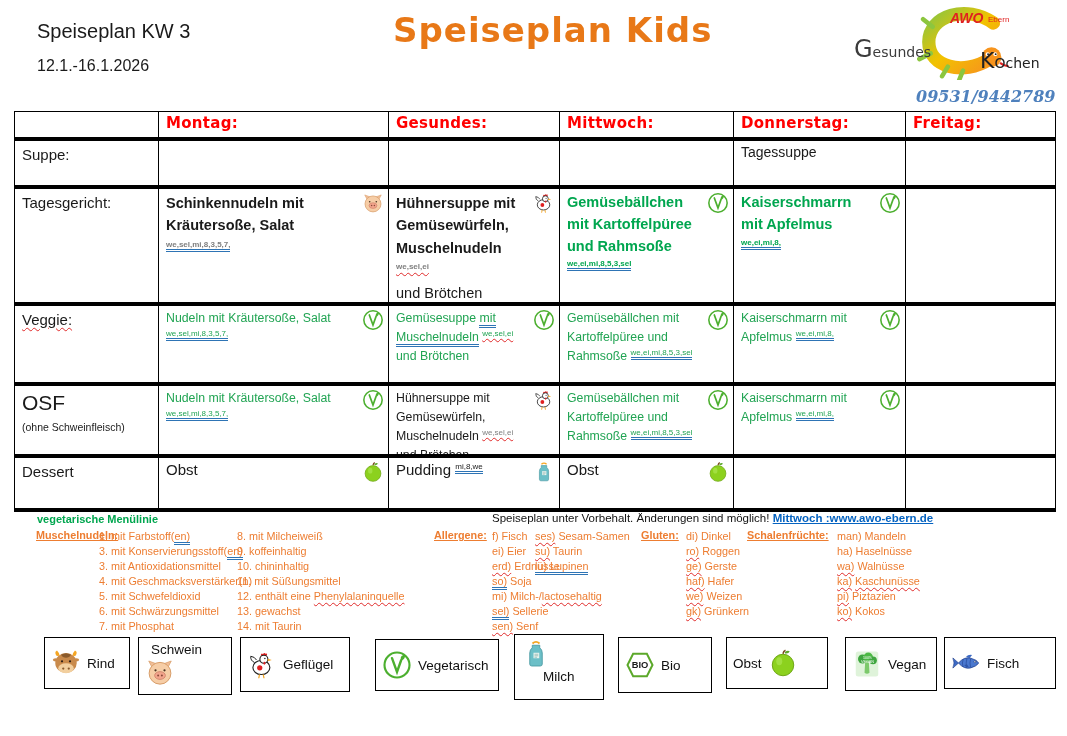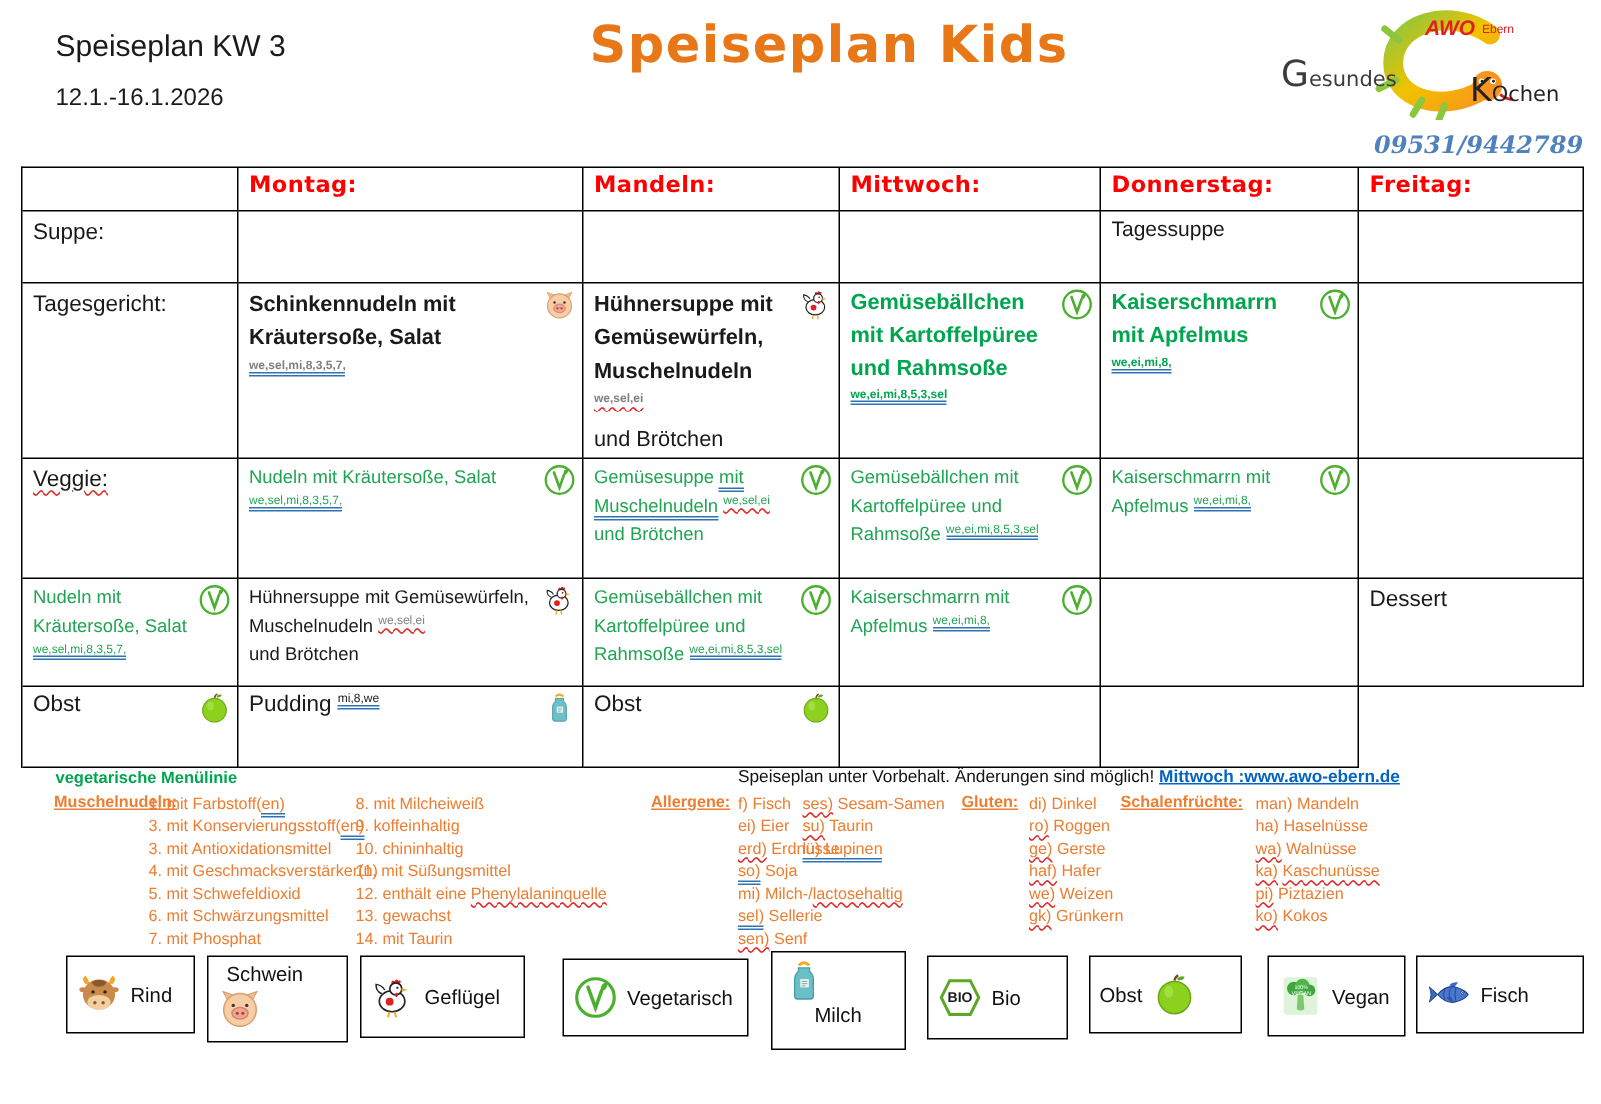--- a/index.html
+++ b/index.html
@@ -24,21 +24,21 @@
             font-style:italic;color:#E02020;}
   .logo-ebern{position:absolute;left:136px;top:11px;font-size:8px;color:#E02020;}
   .phone{position:absolute;left:916px;top:87px;font-size:16px;font-weight:bold;
          font-style:italic;color:#4F81BD;font-family:"DejaVu Serif",serif;}
 
   
   .menu-table{position:absolute;left:14px;top:111px;display:grid;
               grid-template-columns:144px 230px 171px 174px 172px 150px;
               grid-template-rows:29px 48px 117px 80px 72px 54px;
               border-top:1px solid #000;border-left:1px solid #000;}
-  .td{border-right:1px solid #000;border-bottom:1px solid #000000;position:relative;
+  .td{border-right:1px solid #000;border-bottom:4px solid #000000;position:relative;
       padding:3px 7px;overflow:hidden;}
   .day{color:#FF0000;font-weight:bold;font-size:15px;font-family:"DejaVu Sans",sans-serif;
        letter-spacing:.3px;padding-top:2px;}
   .lbl{font-size:15px;padding-top:5px;}
   .lbl-osf-main{font-size:21px;font-weight:300;display:block;line-height:1.1;}
   .lbl-osf-sub{font-size:10.5px;display:block;margin-top:7px;}
   .c-bold-black{font-weight:bold;font-size:14.5px;color:#1a1a1a;line-height:1.55;}
   .c-bold-green{font-weight:bold;font-size:14.5px;color:#00A64F;line-height:1.5;}
   .c-green{font-size:12.3px;color:#21A453;line-height:1.55;}
   .c-black{font-size:12.3px;color:#1a1a1a;line-height:1.55;}
@@ -201,21 +201,21 @@
     <span class="logo-awo">AWO</span>
     <span class="logo-ebern">Ebern</span>
     <span class="logo-koch">KOchen</span>
   </div>
   <div class="phone">09531/9442789</div>
 
   <div class="menu-table">
 
     <div class="td"></div>
     <div class="td day">Montag:</div>
-    <div class="td day">Mandeln:</div>
+    <div class="td day">Gesundes:</div>
     <div class="td day">Mittwoch:</div>
     <div class="td day">Donnerstag:</div>
     <div class="td day">Freitag:</div>
 
     <div class="td lbl">Suppe:</div>
     <div class="td"></div>
     <div class="td"></div>
     <div class="td"></div>
     <div class="td c-plain">Tagessuppe</div>
     <div class="td"></div>
@@ -283,20 +283,24 @@
     <div class="td">
       <div class="dish c-green"><span>Kaiserschmarrn mit Apfelmus</span> <sup class="sup ud">we,ei,mi,8,</sup></div>
       <span class="cicon">
           <svg class="ic">
             <use href="#sym-veg"></use>
           </svg>
         </span>
     </div>
     <div class="td"></div>
 
+    <div class="td lbl">
+      <span class="lbl-osf-main">OSF</span>
+      <span class="lbl-osf-sub">(ohne Schweinfleisch)</span>
+    </div>
     <div class="td">
       <div class="dish c-green"><span>Nudeln mit Kräutersoße, Salat</span> <sup class="sup ud">we,sel,mi,8,3,5,7,</sup></div>
       <span class="cicon">
           <svg class="ic">
             <use href="#sym-veg"></use>
           </svg>
         </span>
     </div>
     <div class="td">
       <div class="dish c-black"><span>Hühnersuppe mit Gemüsewürfeln, Muschelnudeln</span> <sup class="sup sq">we,sel,ei</sup><span class="tail">und Brötchen</span></div>

